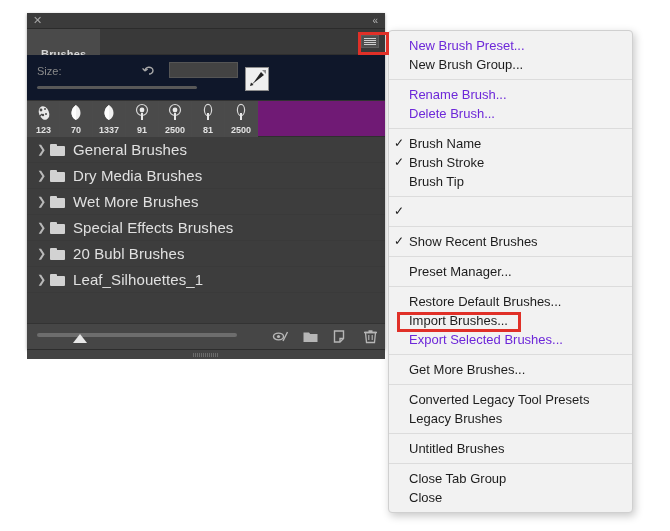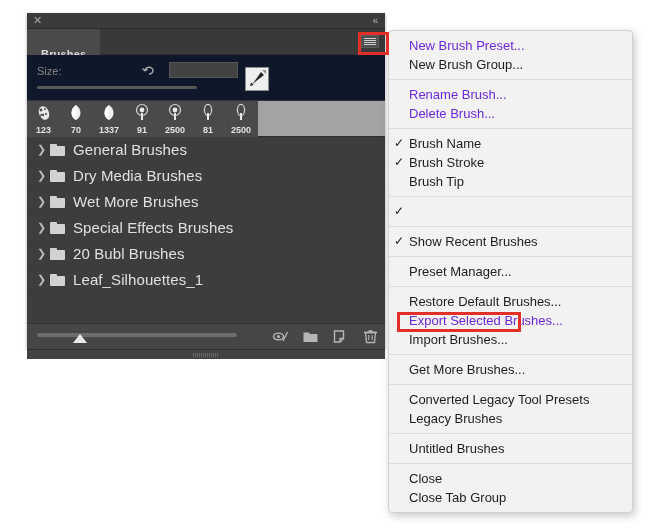--- a/index.html
+++ b/index.html
@@ -101,21 +101,21 @@
     width: 24px; height: 24px;
     background: #efefef;
     border: 1px solid #8d8d8d;
   }
   .brush-tool-icon svg { display:block; }
 
   
   .recent-strip {
     position: relative;
     height: 36px;
-    background: #a3a3a3;
+    background: #701a75;
     display: flex;
     border-bottom: 1px solid #2f2f2f;
   }
   .recent-item {
     width: 33px; height: 36px;
     border-right: 1px solid #4b4b4b;
     background: #4a4a4a;
     position: relative;
   }
   .recent-item:first-child { border-left: 1px solid #4b4b4b; }
@@ -455,29 +455,29 @@
       <div class="mi"><span class="chk">✓</span><span>Brush Stroke</span></div>
       <div class="mi"><span>Brush Tip</span></div>
       <div class="msep"></div>
       <div class="mi"><span class="chk">✓</span></div>
       <div class="msep"></div>
       <div class="mi"><span class="chk">✓</span><span>Show Recent Brushes</span></div>
       <div class="msep"></div>
       <div class="mi"><span>Preset Manager...</span></div>
       <div class="msep"></div>
       <div class="mi"><span>Restore Default Brushes...</span></div>
+      <div class="mi"><span>Import Brushes...</span></div>
       <div class="mi disabled"><span>Export Selected Brushes...</span></div>
-      <div class="mi"><span>Import Brushes...</span></div>
       <div class="msep"></div>
       <div class="mi"><span>Get More Brushes...</span></div>
       <div class="msep"></div>
       <div class="mi"><span>Converted Legacy Tool Presets</span></div>
       <div class="mi"><span>Legacy Brushes</span></div>
       <div class="msep"></div>
       <div class="mi"><span>Untitled Brushes</span></div>
       <div class="msep"></div>
+      <div class="mi"><span>Close Tab Group</span></div>
       <div class="mi"><span>Close</span></div>
-      <div class="mi"><span>Close Tab Group</span></div>
     </div>
 
   <div class="import-highlight"></div>
 
 </div>
 
 </body></html>

